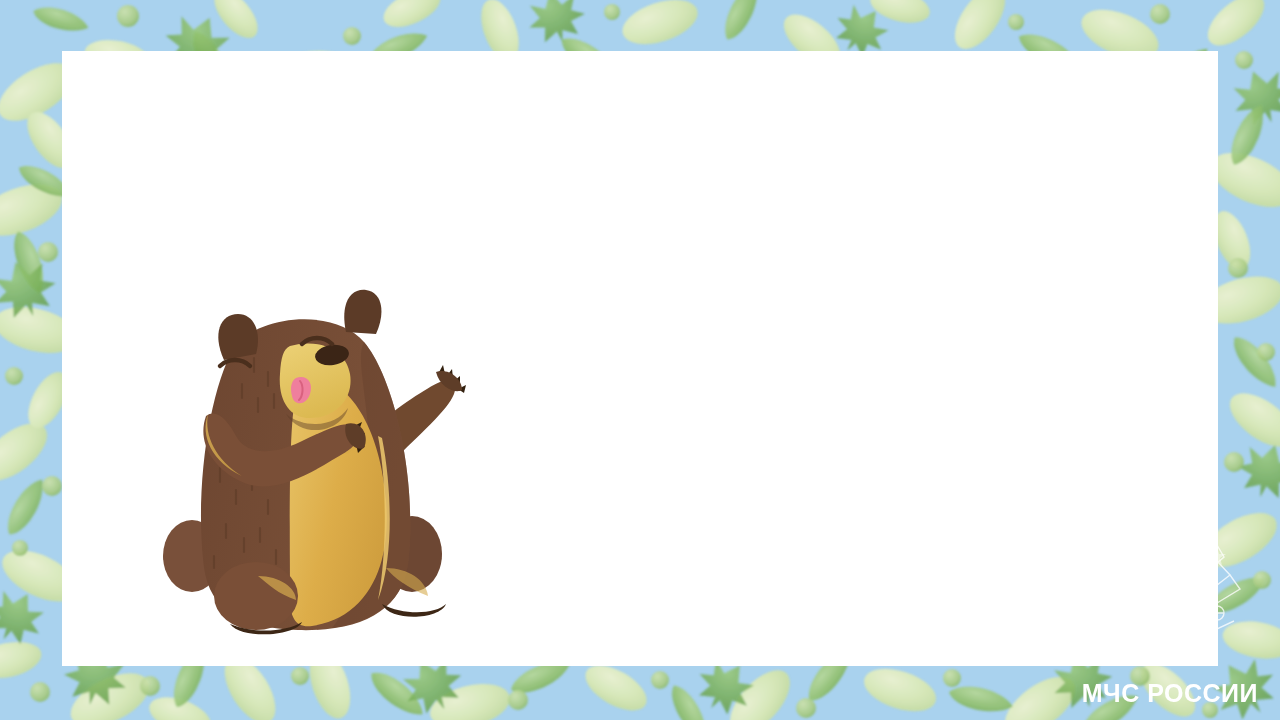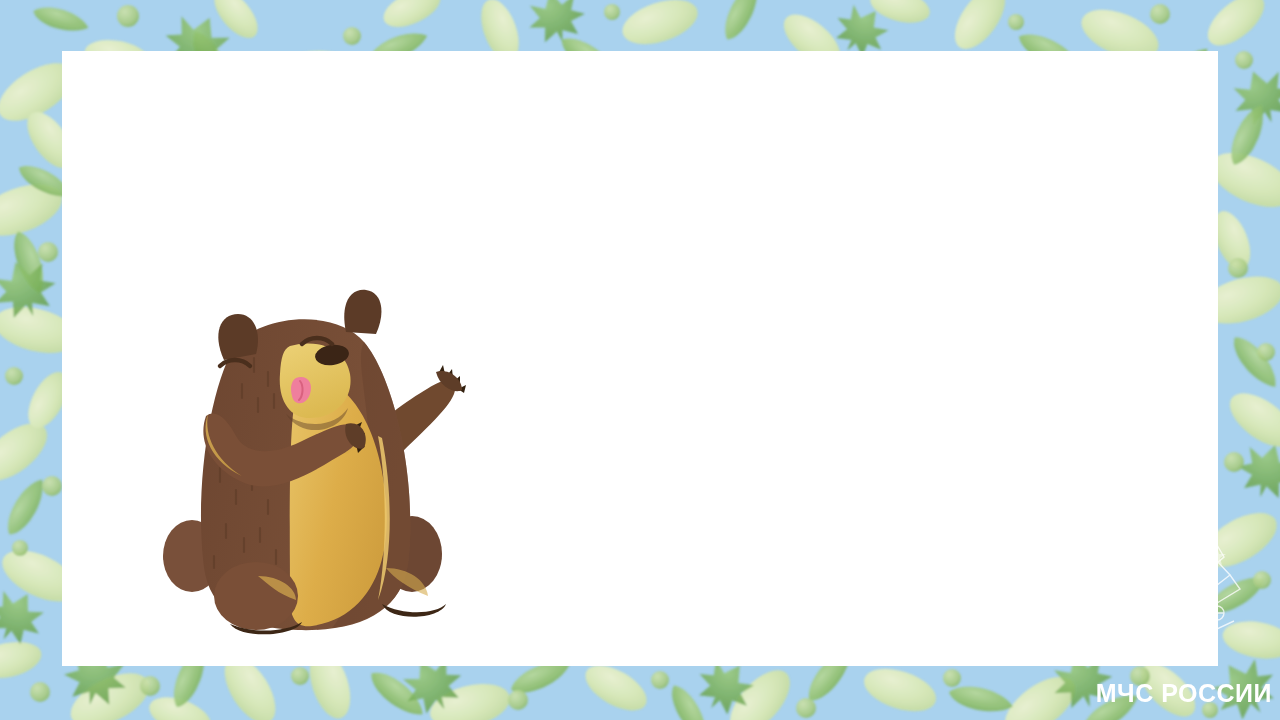--- a/index.html
+++ b/index.html
@@ -90,21 +90,21 @@
     text-align: center;
     font-size: 29.5px;
     line-height: 38.5px;
     color: #4c5674;
     text-shadow: 1.5px 1.5px 0 rgba(178, 204, 227, 0.45);
   }
 
   
   #brand {
     position: absolute;
-    right: 8px;
+    right: 22px;
     bottom: 12px;
     z-index: 9;
     display: flex;
     align-items: center;
   }
 
   #brand-text {
     font-size: 25px;
     font-weight: bold;
     color: #ffffff;

